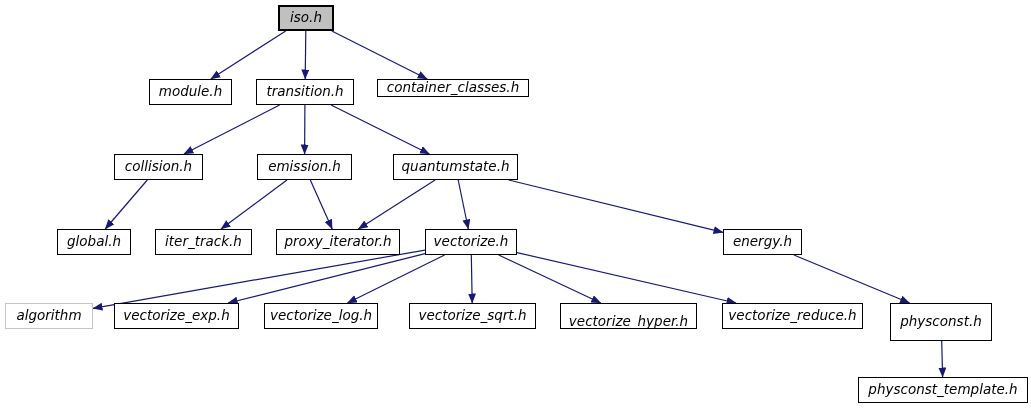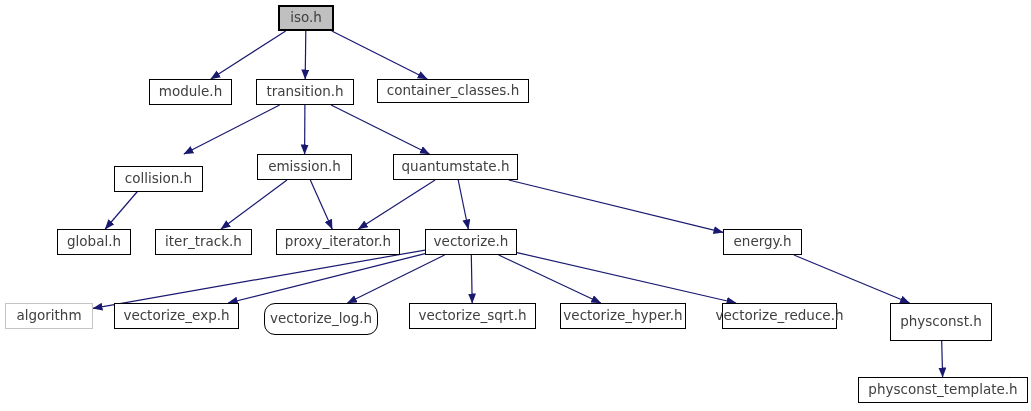--- a/index.html
+++ b/index.html
@@ -10,22 +10,23 @@
     font-family:"DejaVu Sans","Liberation Sans",sans-serif;
     overflow:hidden;
   }
   .edges{position:absolute;left:0;top:0;width:1031px;height:411px;}
   .node{
     position:absolute;
     box-sizing:border-box;
     display:flex;align-items:center;justify-content:center;
     background:#ffffff;
     border:1px solid #000000;
-    font-size:13.5px;line-height:1;color:#404040;
+    font-size:13.5px;line-height:1;color:#000000;
     white-space:nowrap;
+    font-style:italic;
   }
   .node.header{cursor:pointer;}
   .node.root{background:#c0c0c0;border-width:2px;}
   .node.system{border-color:#c4c4c4;}
 </style>
 </head>
 <body>
 
 <div class="canvas">
   <svg class="edges" width="1031" height="411" viewBox="0 0 1031 411" xmlns="http://www.w3.org/2000/svg">
@@ -58,24 +59,24 @@
   <div id="nodes">
       <div class="node root" style="left: 278px; top: 5px; width: 56px; height: 26px;">
         <span>iso.h</span>
       </div>
       <div class="node header" style="left: 149px; top: 79px; width: 83px; height: 26px; text-align: right;">
         <span>module.h</span>
       </div>
       <div class="node header" style="left: 256px; top: 79px; width: 98px; height: 26px;">
         <span>transition.h</span>
       </div>
-      <div class="node header" style="left: 377px; top: 79px; width: 152px; height: 24px;">
+      <div class="node header" style="left: 377px; top: 79px; width: 152px; height: 18px;">
         <span>container_classes.h</span>
       </div>
-      <div class="node header" style="left: 114px; top: 154px; width: 89px; height: 26px; margin-top: 12px;">
+      <div class="node header" style="left: 114px; top: 154px; width: 89px; height: 26px;">
         <span>collision.h</span>
       </div>
       <div class="node header" style="left: 257px; top: 154px; width: 95px; height: 26px;">
         <span>emission.h</span>
       </div>
       <div class="node header" style="left: 393px; top: 154px; width: 125px; height: 26px;">
         <span>quantumstate.h</span>
       </div>
       <div class="node header" style="left: 57px; top: 229px; width: 74px; height: 26px;">
         <span>global.h</span>
@@ -91,30 +92,30 @@
       </div>
       <div class="node header" style="left: 723px; top: 229px; width: 79px; height: 26px;">
         <span>energy.h</span>
       </div>
       <div class="node system" style="left: 5px; top: 303px; width: 88px; height: 26px;">
         <span>algorithm</span>
       </div>
       <div class="node header" style="left: 114px; top: 303px; width: 125px; height: 26px;">
         <span>vectorize_exp.h</span>
       </div>
-      <div class="node header" style="left: 264px; top: 303px; width: 114px; height: 32px; border-radius: 11px;">
+      <div class="node header" style="left: 264px; top: 303px; width: 114px; height: 26px;">
         <span>vectorize_log.h</span>
       </div>
       <div class="node header" style="left: 409px; top: 303px; width: 127px; height: 26px;">
         <span>vectorize_sqrt.h</span>
       </div>
-      <div class="node header" style="left: 560px; top: 303px; width: 126px; height: 26px;">
+      <div class="node header" style="left: 560px; top: 303px; width: 137px; height: 26px; align-items: flex-end;">
         <span>vectorize_hyper.h</span>
       </div>
-      <div class="node header" style="left: 722px; top: 303px; width: 115px; height: 26px; text-align: right;">
+      <div class="node header" style="left: 722px; top: 303px; width: 141px; height: 26px; text-align: right;">
         <span>vectorize_reduce.h</span>
       </div>
       <div class="node header" style="left: 890px; top: 303px; width: 102px; height: 38px;">
         <span>physconst.h</span>
       </div>
       <div class="node header" style="left: 858px; top: 377px; width: 170px; height: 26px;">
         <span>physconst_template.h</span>
       </div>
     </div>
 </div>

